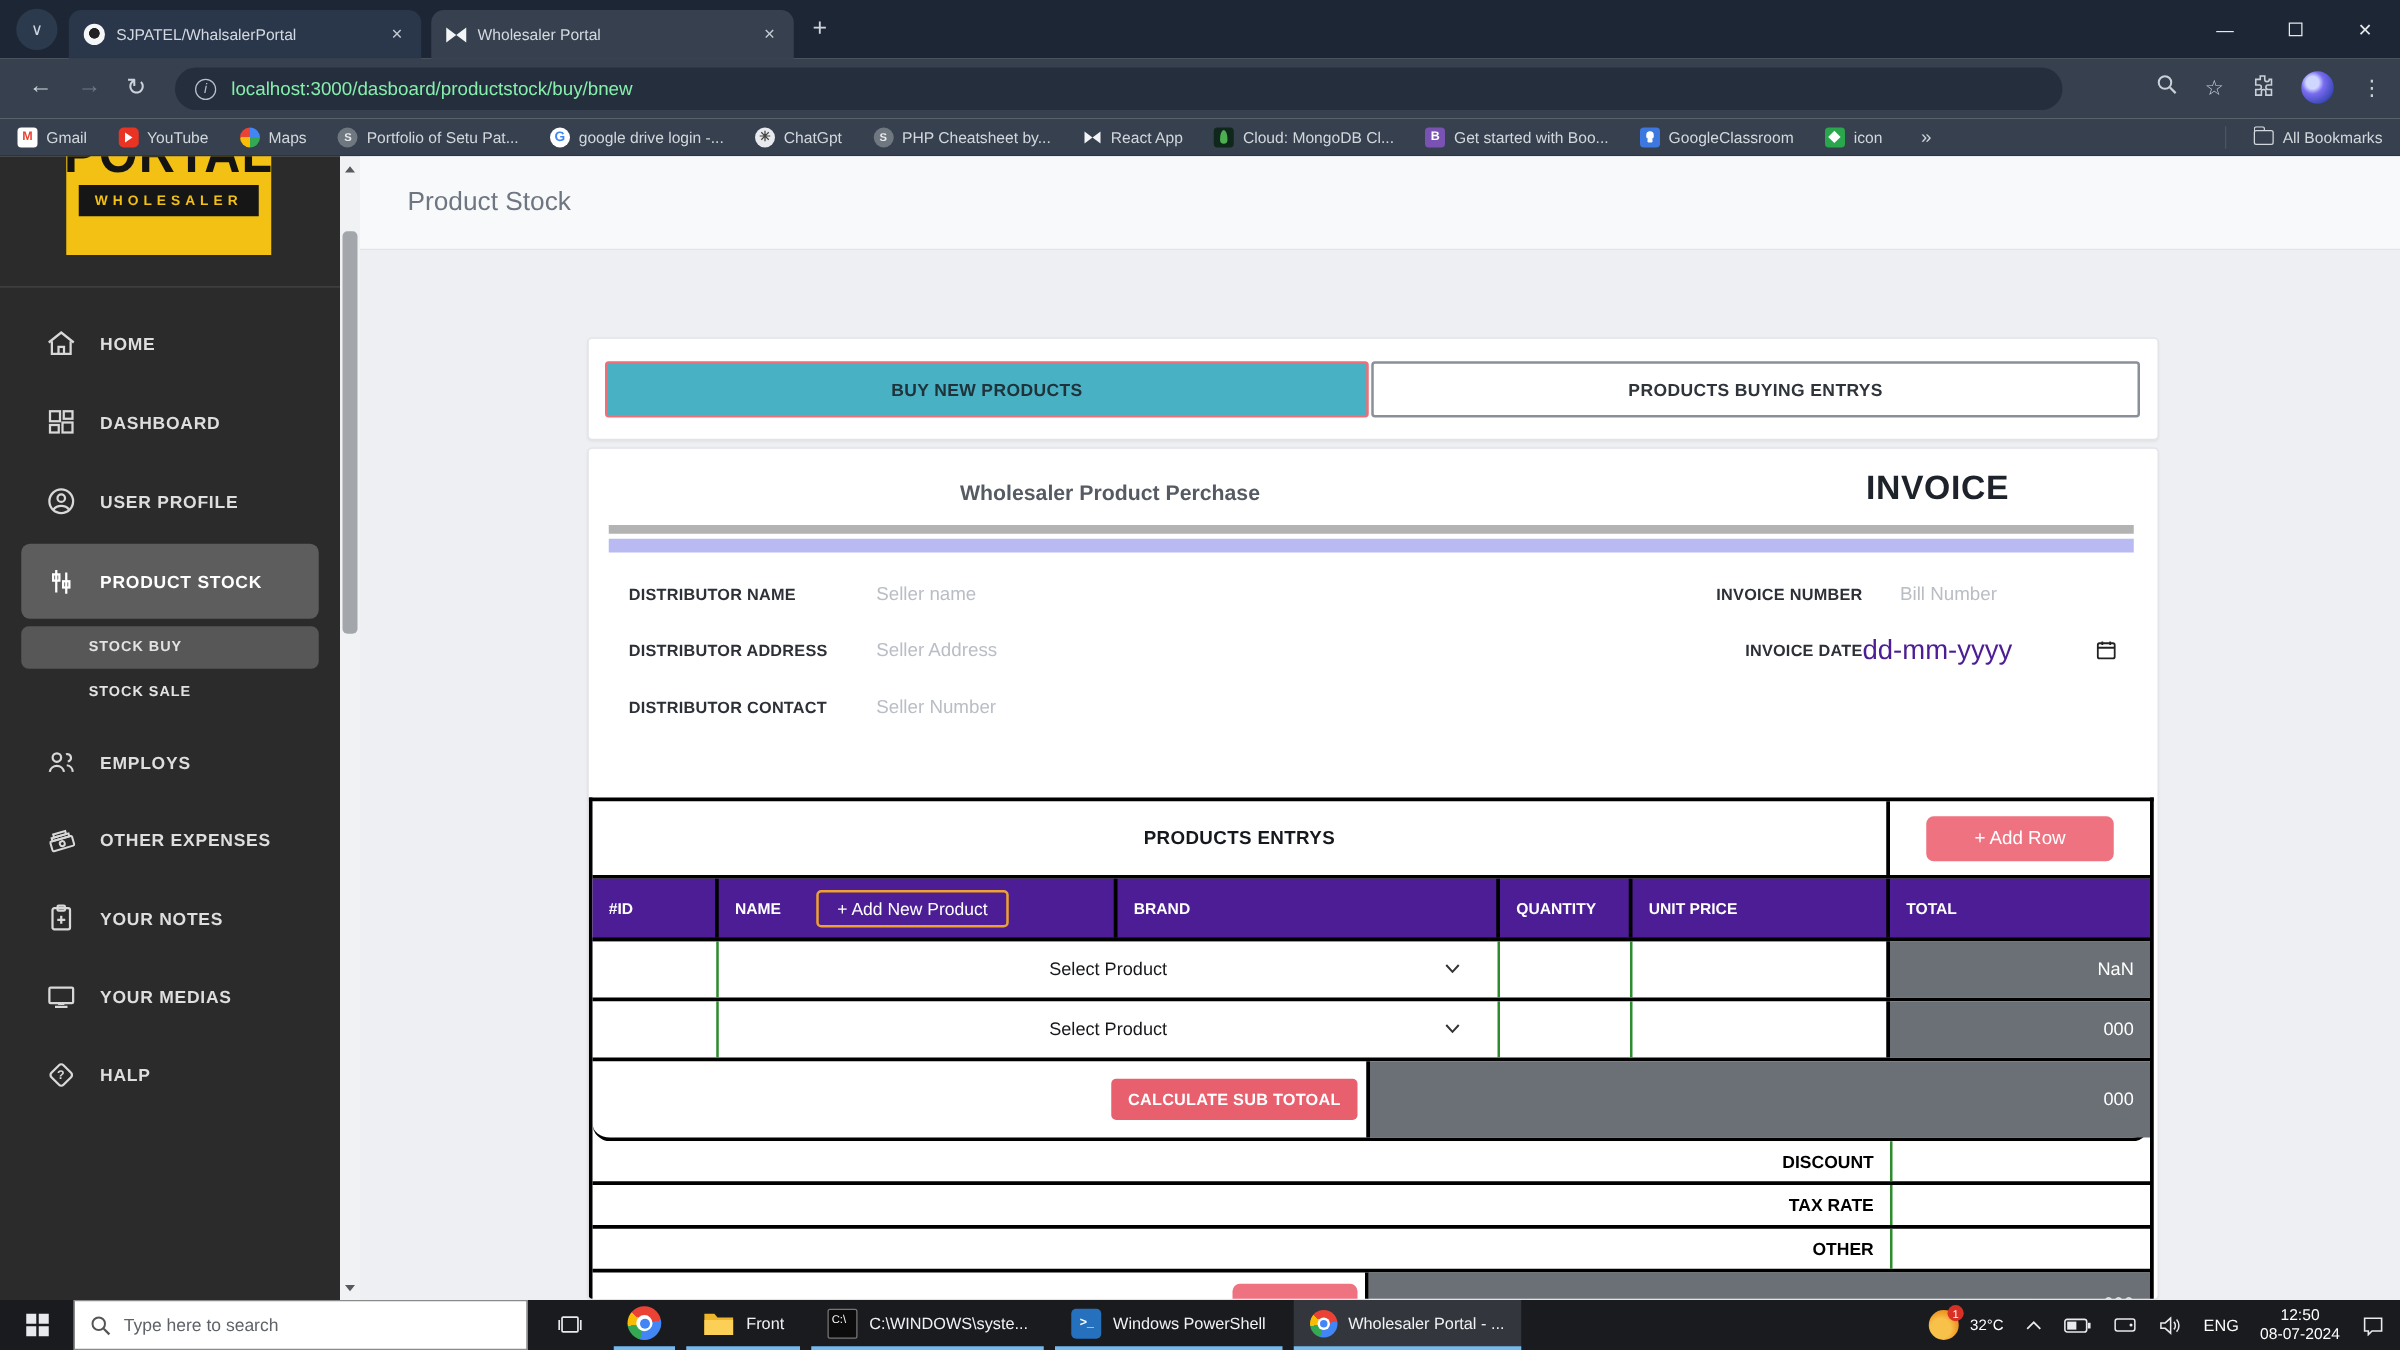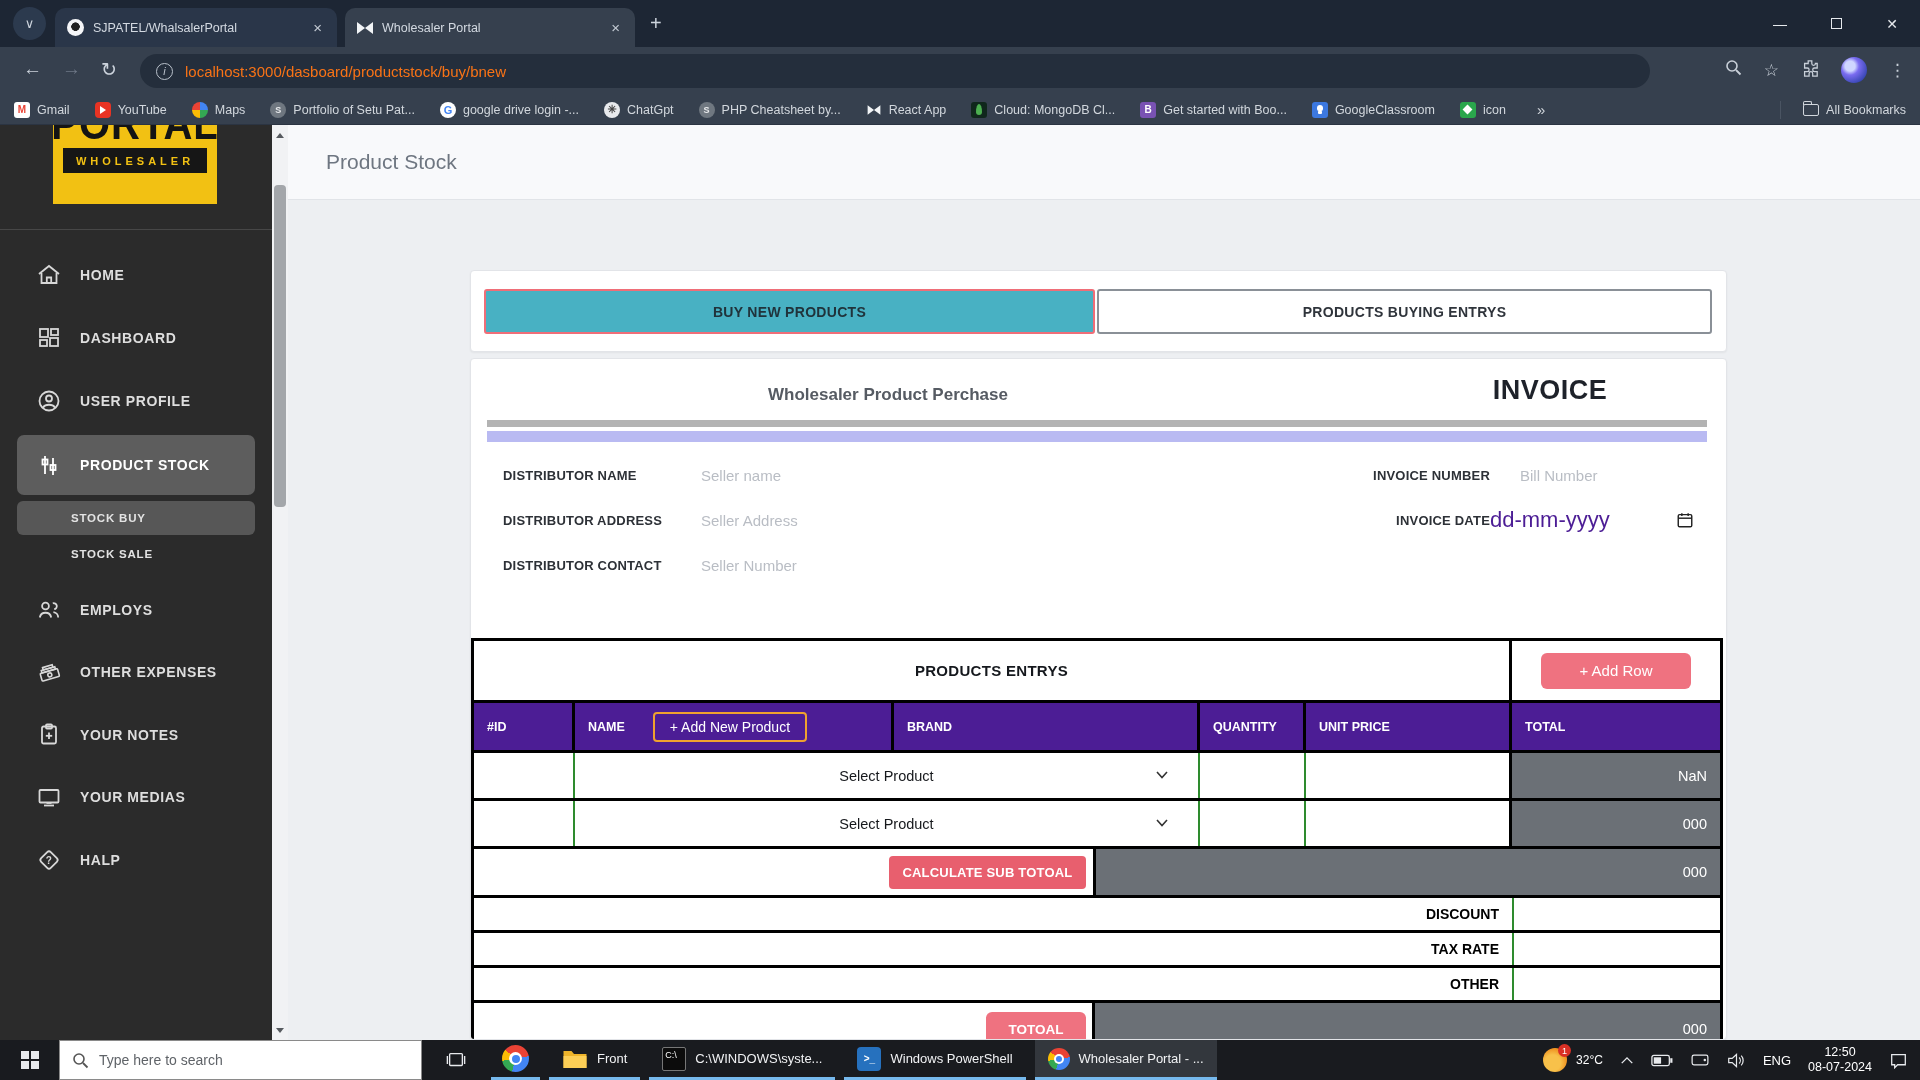--- a/index.html
+++ b/index.html
@@ -27,21 +27,21 @@
   .win-controls { position:absolute; right:0; top:0; height:47px; display:flex; }
   .win-btn { width:56px; height:47px; display:flex; align-items:center; justify-content:center; color:#e6e9ed; font-size:14px; }
   .win-btn .sq { width:11px; height:11px; border:1.2px solid #e6e9ed; display:block; }
 
   #toolbar { position:absolute; top:47px; left:0; width:1920px; height:48px; background:#36404e; }
   .nav-ico { position:absolute; top:11px; font-size:19px; color:#ccd3dc; }
   .omnibox { position:absolute; left:140px; top:7px; width:1510px; height:34px; background:#242e3c;
              border-radius:17px; display:flex; align-items:center; padding:0 16px; gap:12px; }
   .info-ico { width:17px; height:17px; border:1.4px solid #b9c1cb; border-radius:50%; color:#b9c1cb;
               font-size:11px; display:flex; align-items:center; justify-content:center; font-style:italic; flex:0 0 auto;}
-  .url-text { color:#f97316; font-size:15px; }
+  .url-text { color:#86efac; font-size:15px; }
   .tb-right { position:absolute; right:14px; top:10px; display:flex; align-items:center; gap:22px; }
   .tb-ico { color:#c9d0d9; font-size:17px; }
   .avatar { width:26px; height:26px; border-radius:50%;
             background:radial-gradient(circle at 35% 35%, #cfd6ff 0 5px, #7a6cf0 9px, #2b3fa8 20px); }
 
   #bookmarksbar { position:absolute; top:95px; left:0; width:1920px; height:30px; background:#36404e;
                   border-bottom:1px solid #2b3442; display:flex; align-items:center; padding:0 14px; gap:25px;
                   color:#d2d7dd; font-size:12.5px; white-space:nowrap; }
   .bm { display:flex; align-items:center; gap:7px; }
   .bm-ico { width:16px; height:16px; border-radius:3px; display:flex; align-items:center; justify-content:center;
@@ -142,21 +142,21 @@
                  color:#fff; font-size:14px; padding:5px 15px; font-family:"Liberation Sans",sans-serif; font-weight:normal;}
   .body-row { height:48px; }
   .c-id   { width:101px; border-right:2px solid #2e8b2e; }
   .c-sel  { width:625px; border-right:2px solid #2e8b2e; position:relative; display:flex; align-items:center;
             justify-content:center; font-size:14.5px; color:#16181c; }
   .sel-chev { position:absolute; right:30px; top:18px; }
   .c-qty  { width:106px; border-right:2px solid #2e8b2e; }
   .c-unit { width:206px; border-right:3px solid #000; }
   .c-total{ flex:1; background:#6b7076; color:#fff; font-size:14.5px; display:flex; align-items:center;
             justify-content:flex-end; padding-right:13px; }
-  .sub-row { height:49px; }
+  .sub-row { height:64px;border-radius:14px; }
   .sub-left { flex:1; border-right:3px solid #000; display:flex; align-items:center; justify-content:flex-end; padding-right:7px; }
   .btn-calc { background:#e85f6e; border:none; border-radius:4px; color:#fff; font-weight:bold; font-size:13px;
               padding:9px 13px; letter-spacing:.2px; font-family:"Liberation Sans",sans-serif; }
   .lbl-row { height:35px; }
   .lbl-left { flex:1; display:flex; align-items:center; justify-content:flex-end; padding-right:13px;
               font-size:14px; font-weight:bold; color:#000; }
   .lbl-input { width:208px; border-left:2px solid #2e8b2e; }
   .tot-row { height:52px; border-bottom:none; }
   .tot-left { flex:1; border-right:3px solid #000; display:flex; align-items:center; justify-content:flex-end; padding-right:6px; }
   .btn-totoal { width:100px; height:34px; background:#ef7280; border:none; border-radius:6px; color:#fff;

